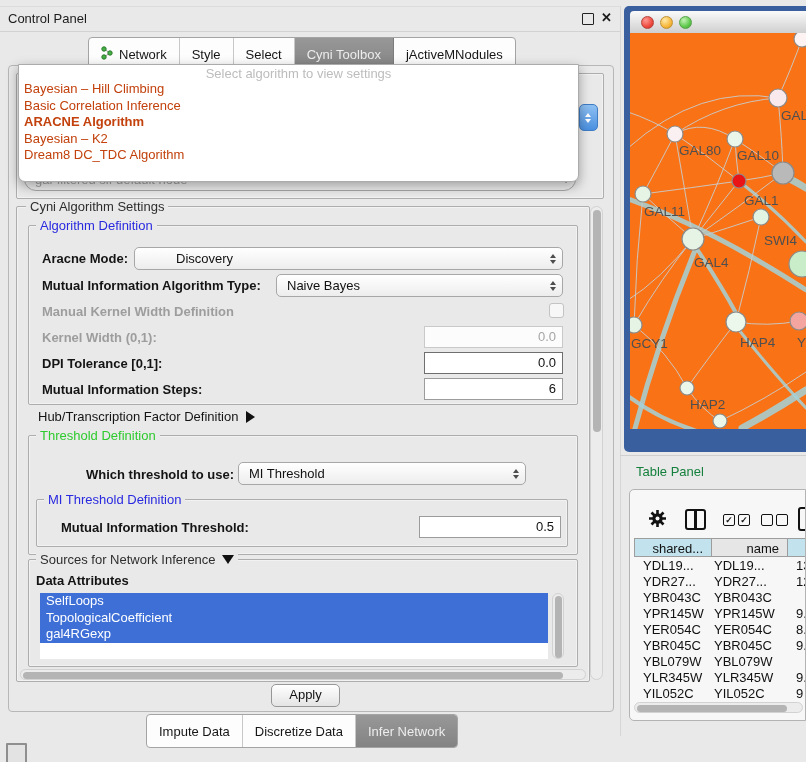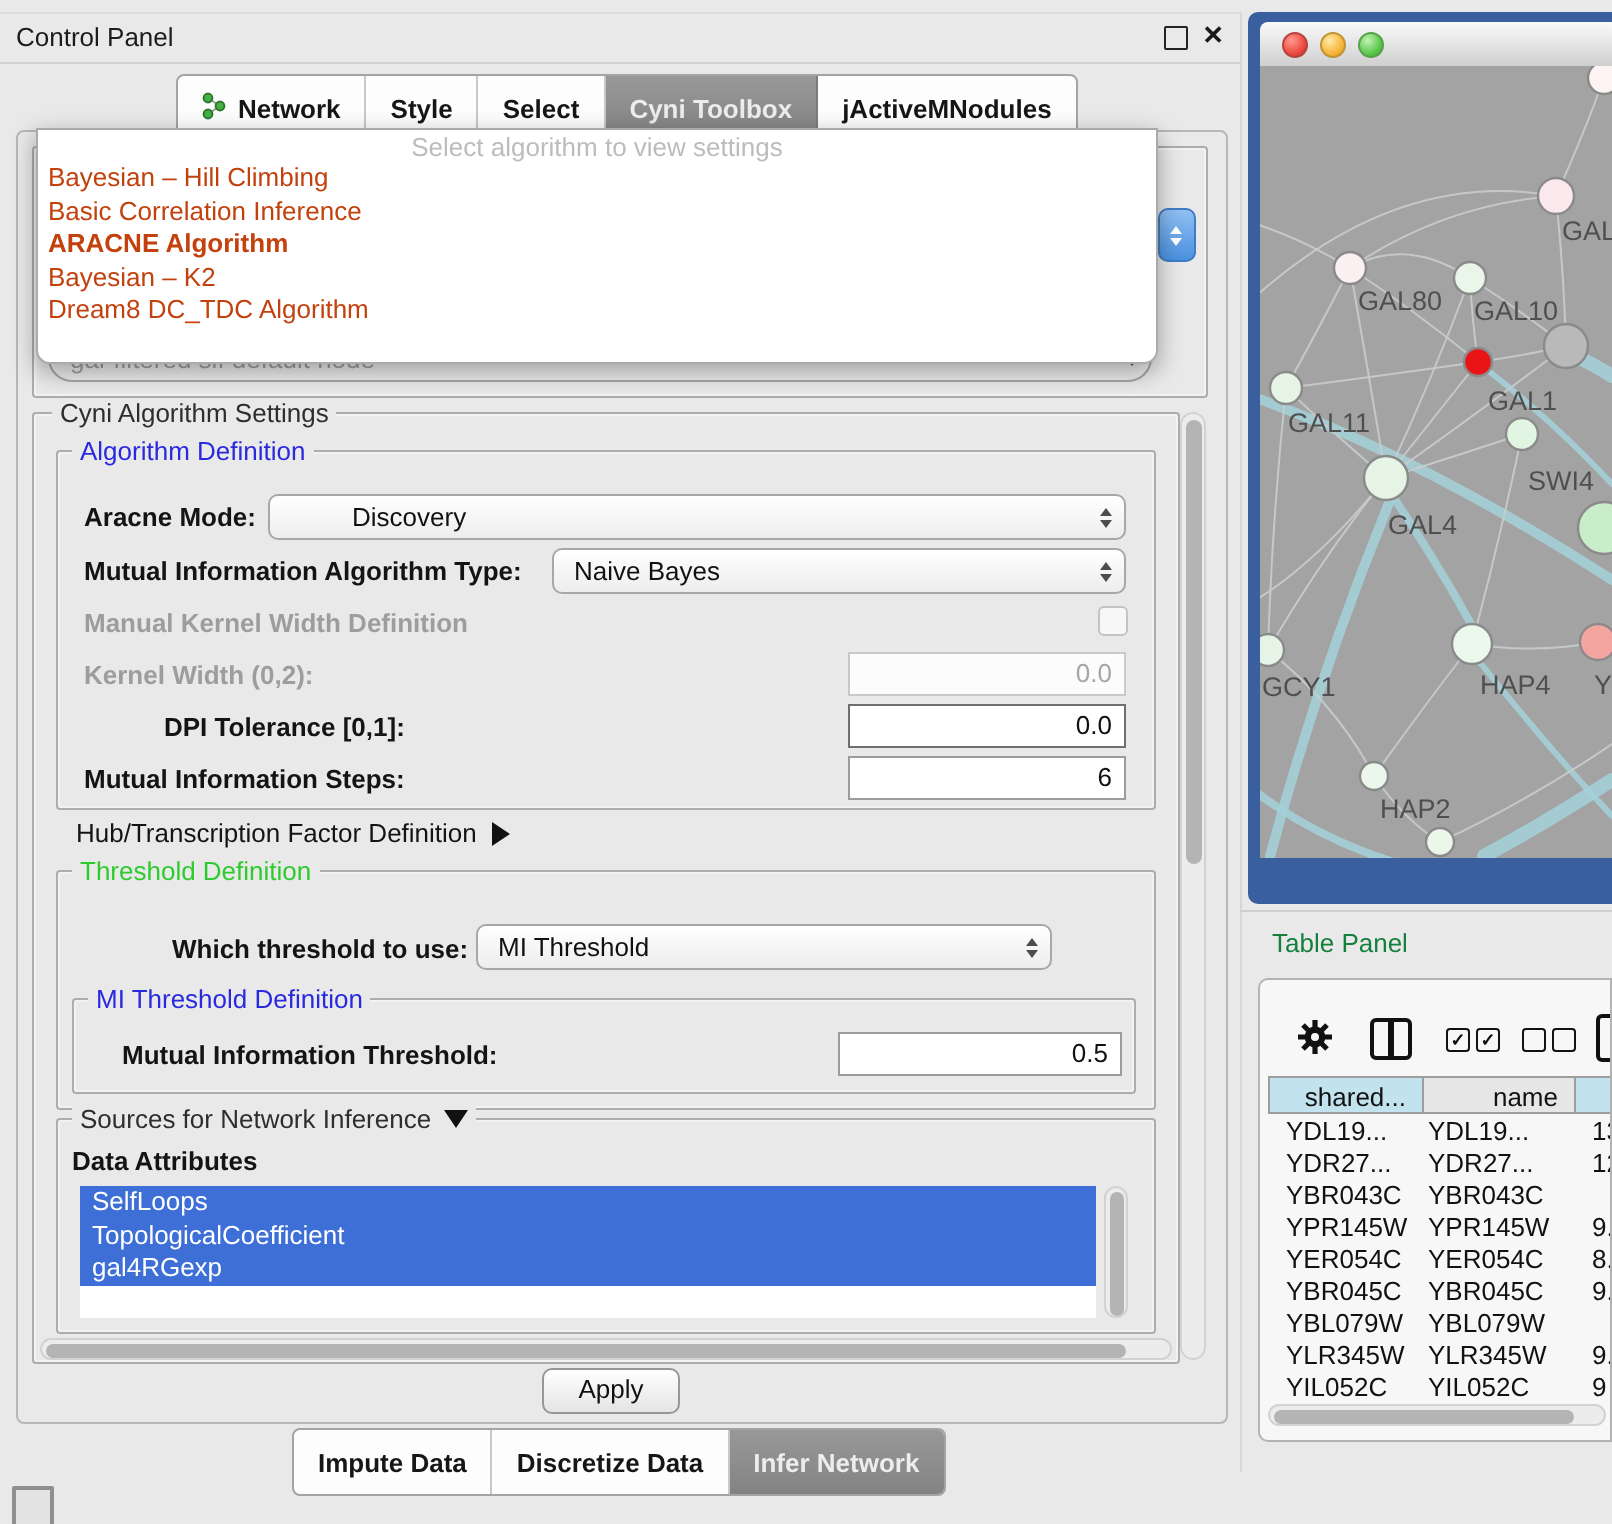--- a/index.html
+++ b/index.html
@@ -8,21 +8,21 @@
        -webkit-font-smoothing:antialiased;}
   .abs{position:absolute;}
   
   #dock{left:0;top:6px;width:620px;height:729px;background:#e9e9e9;border-right:1px solid #d6d6d6;border-top:1px solid #dcdcdc;}
   #dock-titlebar{left:0;top:0;width:620px;height:24px;border-bottom:1px solid #d2d2d2;}
   #dock-title{left:8px;top:4px;font-size:13px;color:#1c1c1c;}
   #float-btn{right:26px;top:6px;width:10px;height:10px;border:1.5px solid #222;border-radius:1px;}
   #close-btn{right:8px;top:3px;font-size:13px;font-weight:bold;color:#1a1a1a;}
   
   .seg{display:flex;background:#fdfdfd;border:1px solid #a4a4a4;border-radius:4px;overflow:hidden;
-       font-size:13px;font-weight:700;color:#161616;height:34px;box-sizing:border-box;}
+       font-size:13px;font-weight:400;color:#161616;height:34px;box-sizing:border-box;}
   .seg .s{padding:0 12px;border-right:1px solid #c8c8c8;display:flex;align-items:center;gap:5px;white-space:nowrap;}
   .seg .s:last-child{border-right:none;}
   .seg .s.sel{background:linear-gradient(#989898,#838383);color:#ededed;border-right-color:#7c7c7c;}
   
   #content{left:8px;top:58px;width:604px;height:645px;border:1px solid #b7b7b7;border-radius:4px;background:#e9e9e9;}
   
   .grp{border:1px solid #adadad;border-radius:2px;box-shadow:inset 0 0 0 1px #f2f2f2;}
   .gttl{font-size:13px;color:#2e2e2e;background:#e9e9e9;padding:0 4px;white-space:nowrap;z-index:2;display:flex;align-items:center;gap:6px;}
   .gttl.blue{color:#2929e0;}
   .gttl.green{color:#2ecb2e;}
@@ -58,21 +58,21 @@
   .btn{background:linear-gradient(#ffffff,#e4e4e4);border:1px solid #979797;border-radius:5px;
        font-size:13px;color:#111;text-align:center;line-height:19px;}
   
   #netframe{left:624px;top:6px;width:182px;height:446px;background:#3a5f9f;border-radius:5px 0 0 5px;}
   #nettitle{left:630px;top:11px;width:176px;height:22px;background:linear-gradient(#fafafa,#cfcfcf);
             border-bottom:1px solid #9f9f9f;border-radius:4px 0 0 0;}
   .tl{width:11px;height:11px;border-radius:50%;top:5px;}
   #tl-red{left:11px;background:radial-gradient(circle at 35% 30%,#ff9a92,#ee4b40 60%,#c92b22);border:1px solid #b5443c;}
   #tl-yellow{left:30px;background:radial-gradient(circle at 35% 30%,#ffe9a8,#f6b73c 60%,#d7951c);border:1px solid #c09334;}
   #tl-green{left:49px;background:radial-gradient(circle at 35% 30%,#c4f2b6,#5fc94e 60%,#3da32f);border:1px solid #55a348;}
-  #netcanvas{left:630px;top:33px;width:176px;height:396px;background:#a3a3a3;overflow:hidden;text-decoration:underline;}
+  #netcanvas{left:630px;top:33px;width:176px;height:396px;background:#f97316;overflow:hidden;text-decoration:underline;}
   
   #tp-divider{left:620px;top:455px;width:186px;height:1px;background:#cfcfcf;}
   #tp-title{left:636px;top:464px;font-size:13px;color:#15803d;}
   #tpanel{left:629px;top:489px;width:177px;height:232px;background:#f7f7f7;border:1px solid #b3b3b3;
           border-radius:5px 0 0 5px;overflow:hidden;box-sizing:border-box;}
   .ticon{position:absolute;}
   .cbx{position:absolute;width:10px;height:10px;border:1.5px solid #111;border-radius:2px;font-size:9px;
        font-weight:bold;line-height:10px;text-align:center;color:#111;}
   #tbl{position:absolute;left:4px;top:48px;width:173px;height:162px;overflow:hidden;}
   .hcell{position:absolute;top:0;height:19px;border:1px solid #9d9d9d;border-left:none;box-sizing:border-box;
@@ -168,24 +168,24 @@
     <span>Naive Bayes</span>
     <span class="updown">
         <i class="up"></i>
         <i class="dn"></i>
       </span>
   </div>
 
   <div class="abs lb dis" style="left:42px;top:297px;">Manual Kernel Width Definition</div>
   <div class="abs chk" style="left:549px;top:296px;"></div>
 
-  <div class="abs lb dis" style="left:42px;top:323px;">Kernel Width (0,2):</div>
+  <div class="abs lb dis" style="left:42px;top:323px;">Kernel Width (0,1):</div>
   <div class="abs fld dis" style="left:424px;top:319px;width:139px;height:22px;">0.0</div>
 
-  <div class="abs lb" style="left:42px;top:349px;margin-left:40px;">DPI Tolerance [0,1]:</div>
+  <div class="abs lb" style="left:42px;top:349px;">DPI Tolerance [0,1]:</div>
   <div class="abs fld dark" style="left:424px;top:345px;width:139px;height:22px;">0.0</div>
 
   <div class="abs lb" style="left:42px;top:375px;">Mutual Information Steps:</div>
   <div class="abs fld" style="left:424px;top:371px;width:139px;height:22px;">6</div>
 
   <div class="abs lb plain" style="left:38px;top:402px;display:flex;align-items:center;gap:8px;">
     <span>Hub/Transcription Factor Definition</span>
     <span class="tri-right"></span>
   </div>
 

